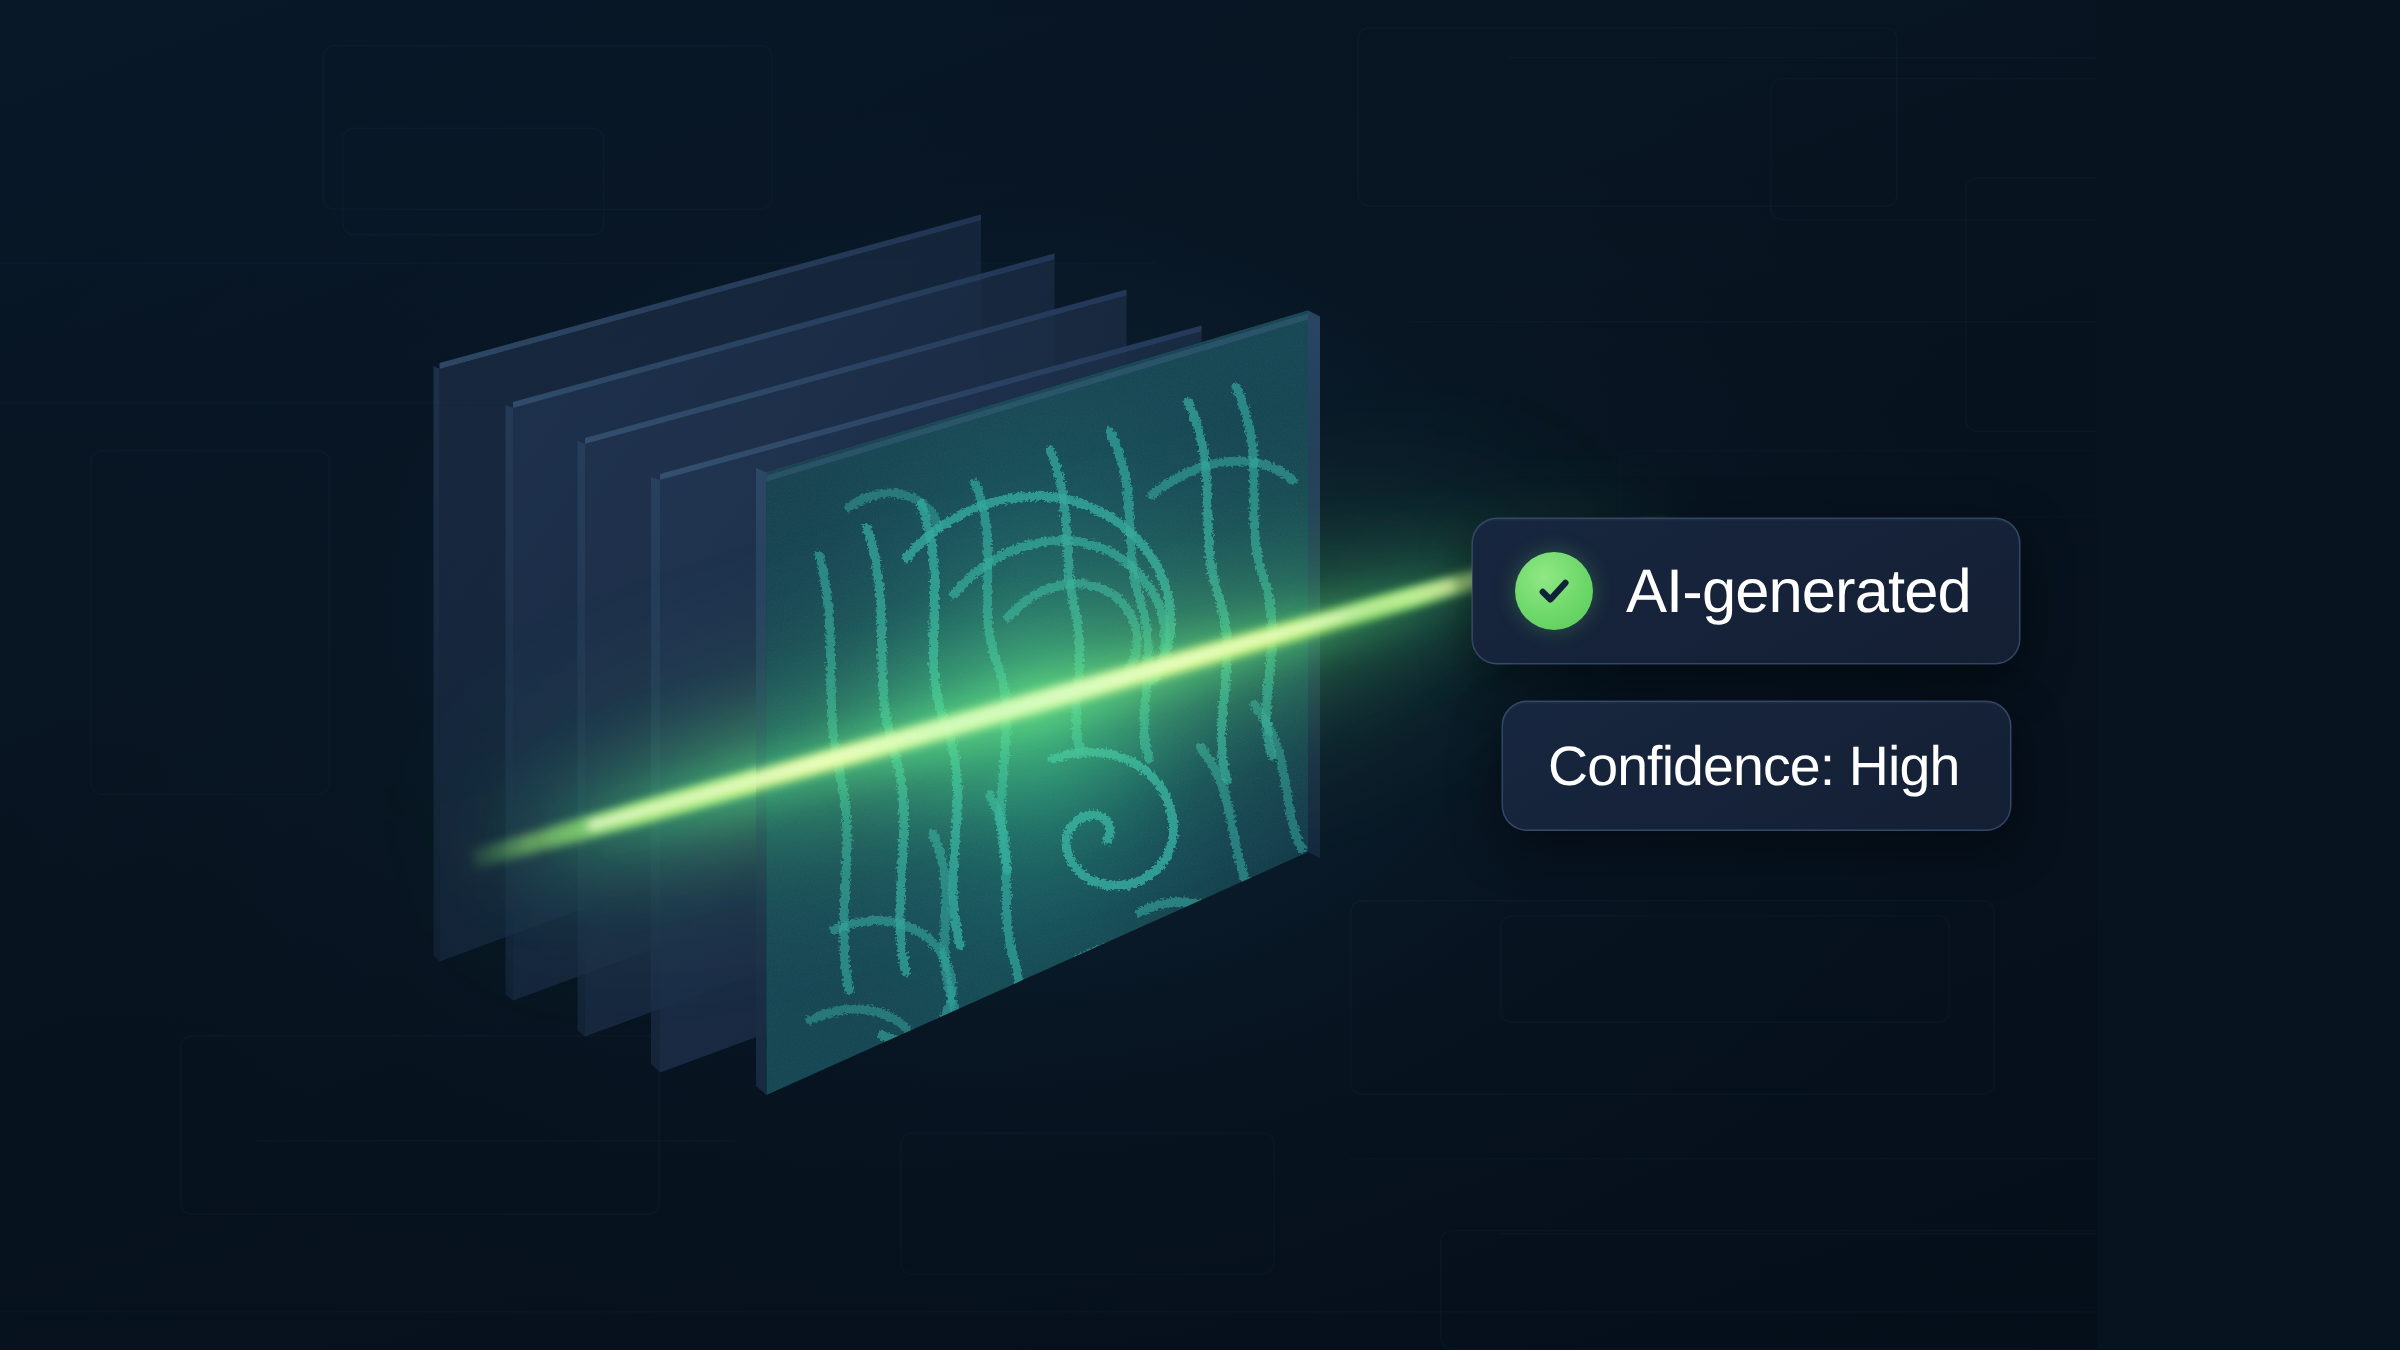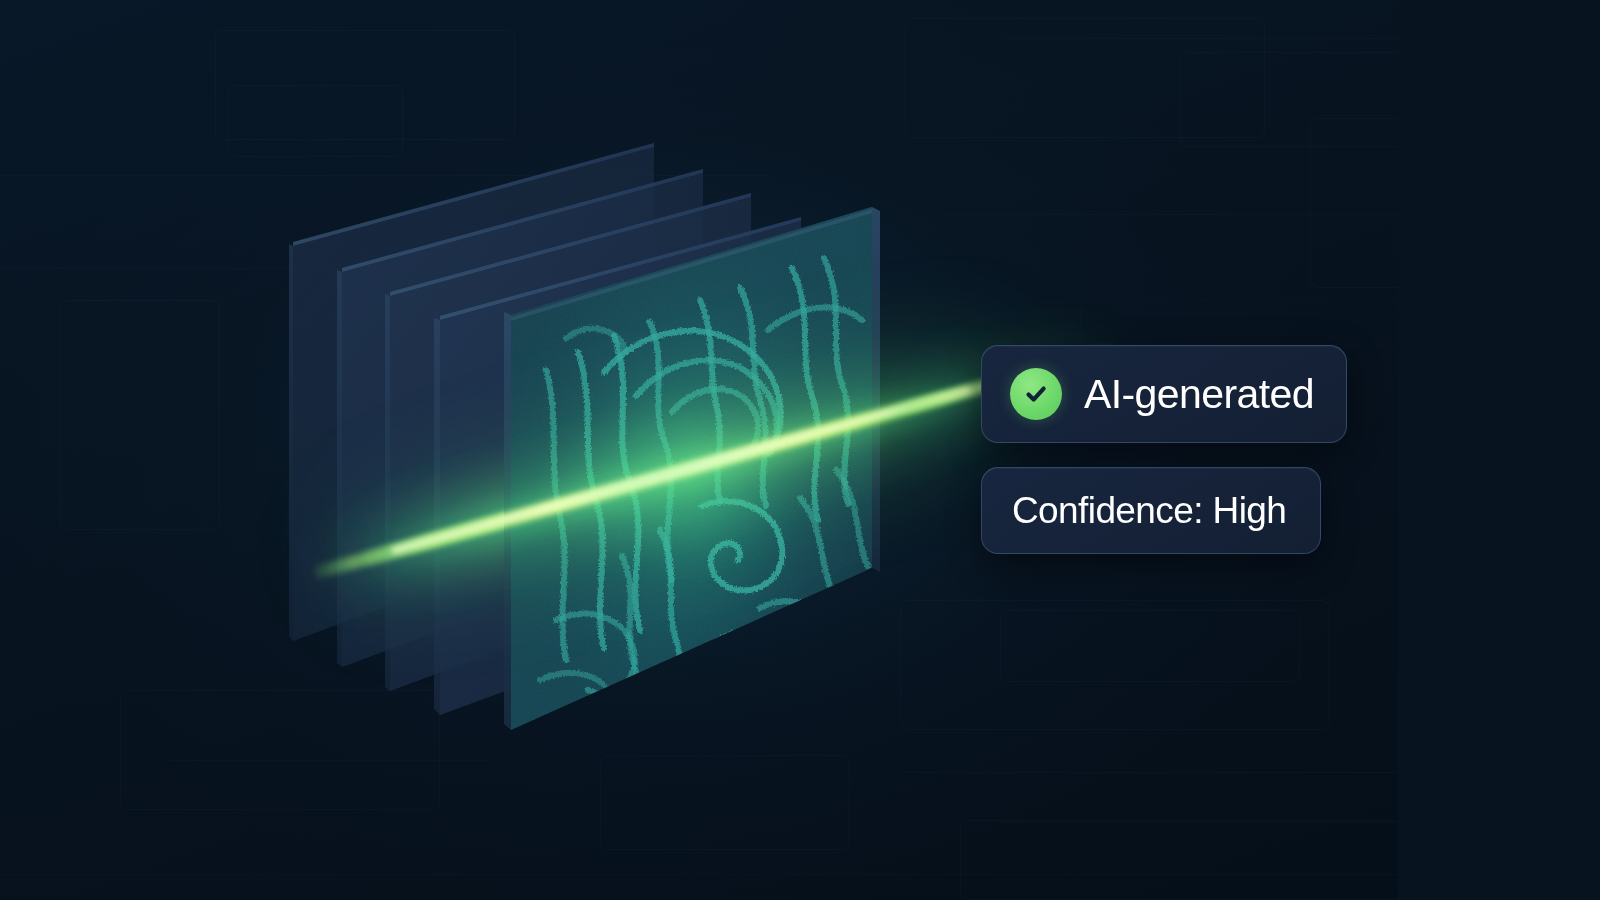--- a/index.html
+++ b/index.html
@@ -45,21 +45,21 @@
     z-index:40;
   }
   .card {
     background:linear-gradient(150deg,#17263f 0%,#141f33 100%);
     border:1.5px solid rgba(120,160,210,0.30);
     border-radius:17px;
     box-shadow:0 10px 34px rgba(0,0,0,0.45), inset 0 1px 0 rgba(255,255,255,0.04);
     display:flex; align-items:center;
   }
   .card-a { padding:22px 32px 22px 28px; gap:22px; }
-  .card-b { padding:24px 34px 24px 30px; }
+  .card-b { padding:24px 34px 24px 30px;margin-left:20px; }
   .check-circle {
     width:52px; height:52px; border-radius:50%;
     background:radial-gradient(circle at 38% 32%, #8fe884 0%, #6ed86a 55%, #59c95c 100%);
     flex:0 0 auto;
     display:flex; align-items:center; justify-content:center;
     box-shadow:0 0 14px rgba(110,216,106,0.28);
   }
   .check-circle svg { display:block; }
   .card-label {
     color:#ffffff;

